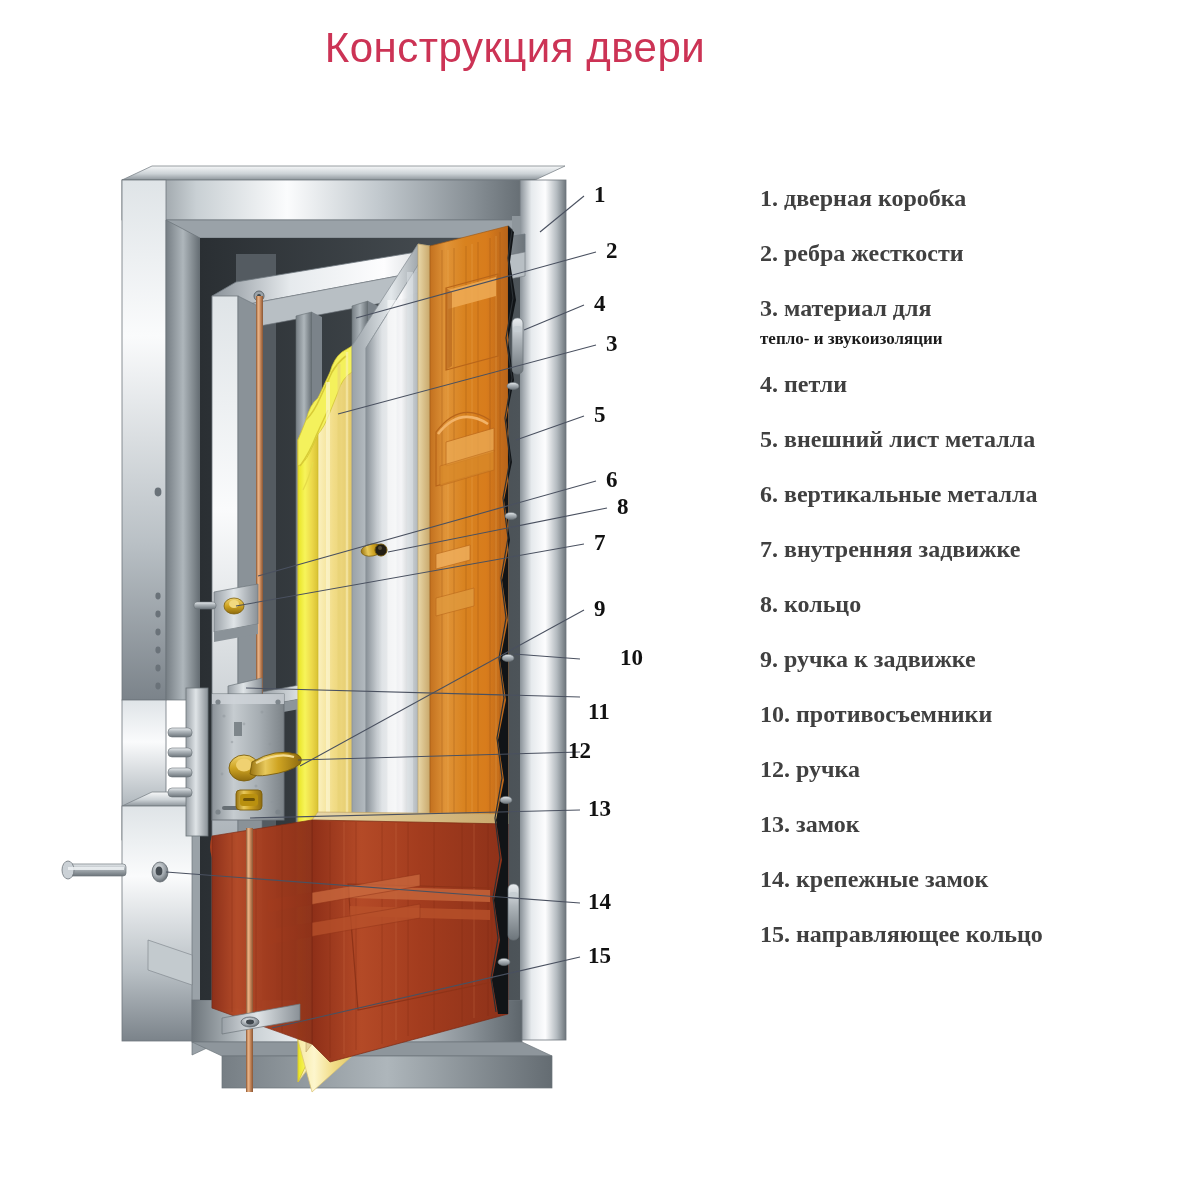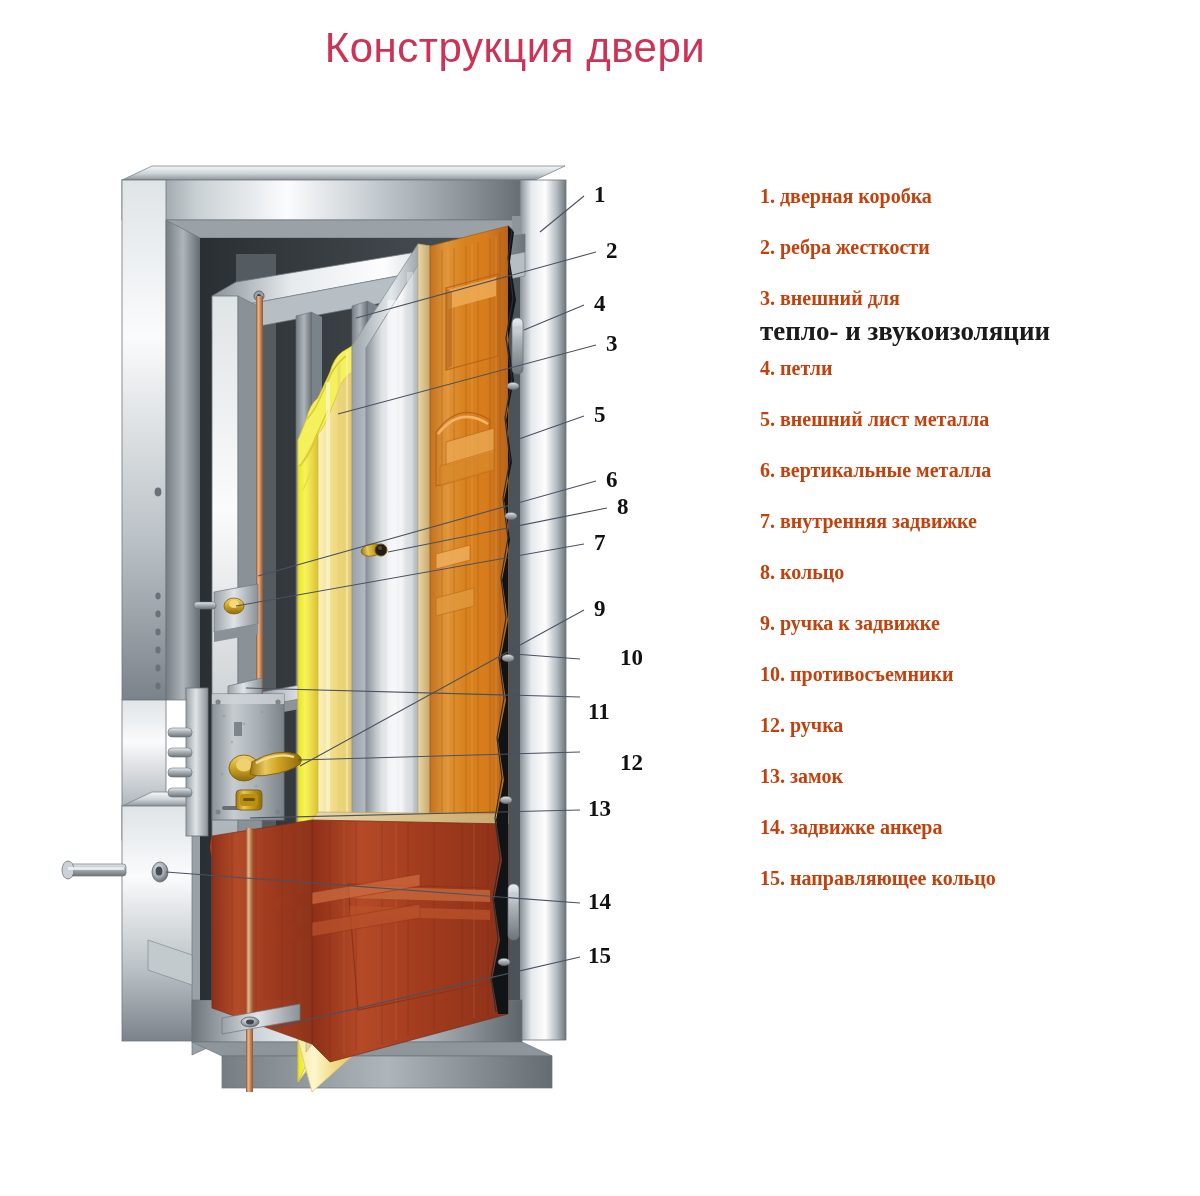--- a/index.html
+++ b/index.html
@@ -40,36 +40,36 @@
   
   #legend {
     position: absolute;
     left: 760px;
     top: 186px;
     width: 420px;
   }
   .legend-item {
     font-family: "Liberation Serif", serif;
     font-weight: bold;
-    font-size: 20px;
-    color: #c2410c;
+    font-size: 24px;
+    color: #404040;
     line-height: 1.0;
     margin-bottom: 31px;
     white-space: nowrap;
   }
   .legend-item.wrapline {
     margin-bottom: 10px;
   }
   .legend-cont {
     font-family: "Liberation Serif", serif;
     font-weight: bold;
-    font-size: 27px;
+    font-size: 17px;
     color: #1b1b1b;
     line-height: 1.0;
-    margin-bottom: 13px;
+    margin-bottom: 25px;
     white-space: nowrap;
   }
 
   
   .callout {
     position: absolute;
     font-family: "Liberation Serif", serif;
     font-weight: bold;
     font-size: 23px;
     color: #111111;
@@ -524,38 +524,38 @@
     <div class="callout" style="left:606px; top:238px;">2</div>
     <div class="callout" style="left:594px; top:291px;">4</div>
     <div class="callout" style="left:606px; top:331px;">3</div>
     <div class="callout" style="left:594px; top:402px;">5</div>
     <div class="callout" style="left:606px; top:467px;">6</div>
     <div class="callout" style="left:617px; top:494px;">8</div>
     <div class="callout" style="left:594px; top:530px;">7</div>
     <div class="callout" style="left:594px; top:596px;">9</div>
     <div class="callout" style="left:588px; top:645px;margin-left:32px;">10</div>
     <div class="callout" style="left:588px; top:683px;margin-top:16px;">11</div>
-    <div class="callout" style="left:620px; top:738px;margin-top:12px;">12</div>
+    <div class="callout" style="left:568px; top:738px;">12</div>
     <div class="callout" style="left:588px; top:796px;">13</div>
     <div class="callout" style="left:588px; top:889px;text-align:right;">14</div>
     <div class="callout" style="left:588px; top:943px;">15</div>
   </div>
 
   <div id="legend">
     <div class="legend-item">
       <span>1.</span>
       <span>дверная коробка</span>
     </div>
     <div class="legend-item">
       <span>2.</span>
       <span>ребра жесткости</span>
     </div>
     <div class="legend-item wrapline">
       <span>3.</span>
-      <span>внешний для</span>
+      <span>материал для</span>
     </div>
     <div class="legend-cont">
       <span>тепло- и звукоизоляции</span>
     </div>
     <div class="legend-item">
       <span>4.</span>
       <span>петли</span>
     </div>
     <div class="legend-item">
       <span>5.</span>
@@ -584,21 +584,21 @@
     <div class="legend-item">
       <span>12.</span>
       <span>ручка</span>
     </div>
     <div class="legend-item">
       <span>13.</span>
       <span>замок</span>
     </div>
     <div class="legend-item">
       <span>14.</span>
-      <span>задвижке анкера</span>
+      <span>крепежные замок</span>
     </div>
     <div class="legend-item">
       <span>15.</span>
       <span>направляющее кольцо</span>
     </div>
   </div>
 
 </div>
 
 </body></html>

